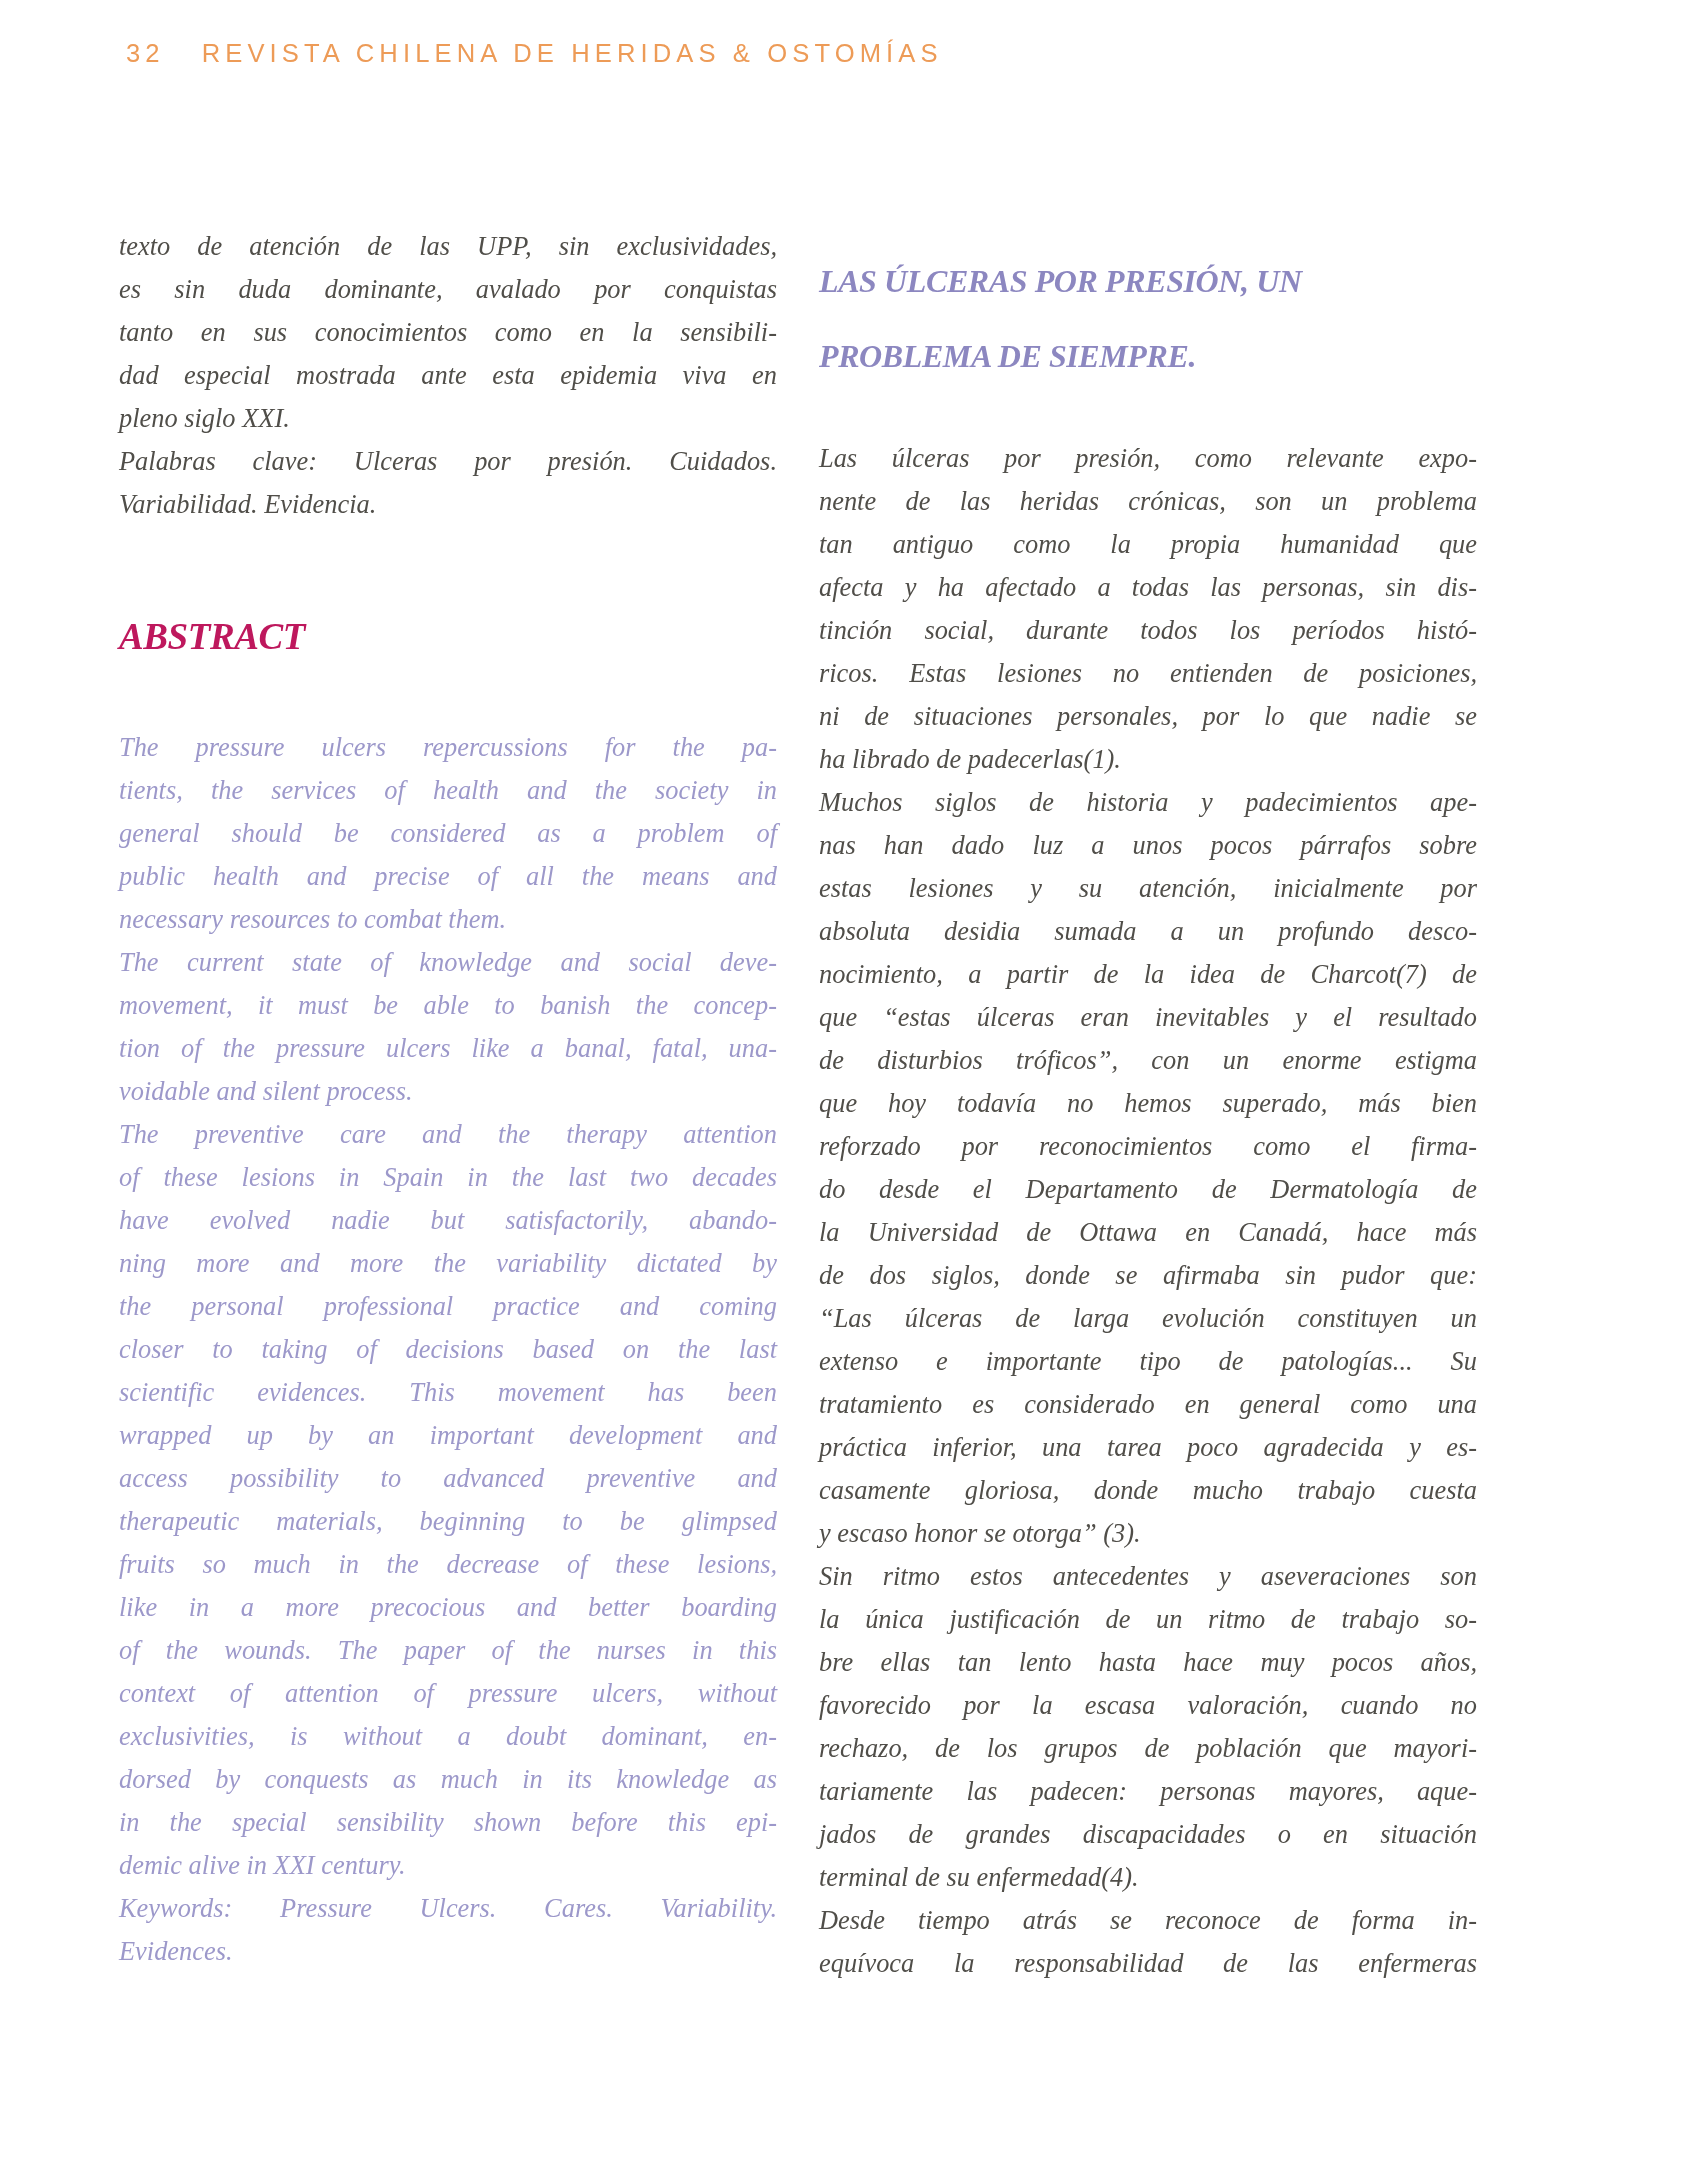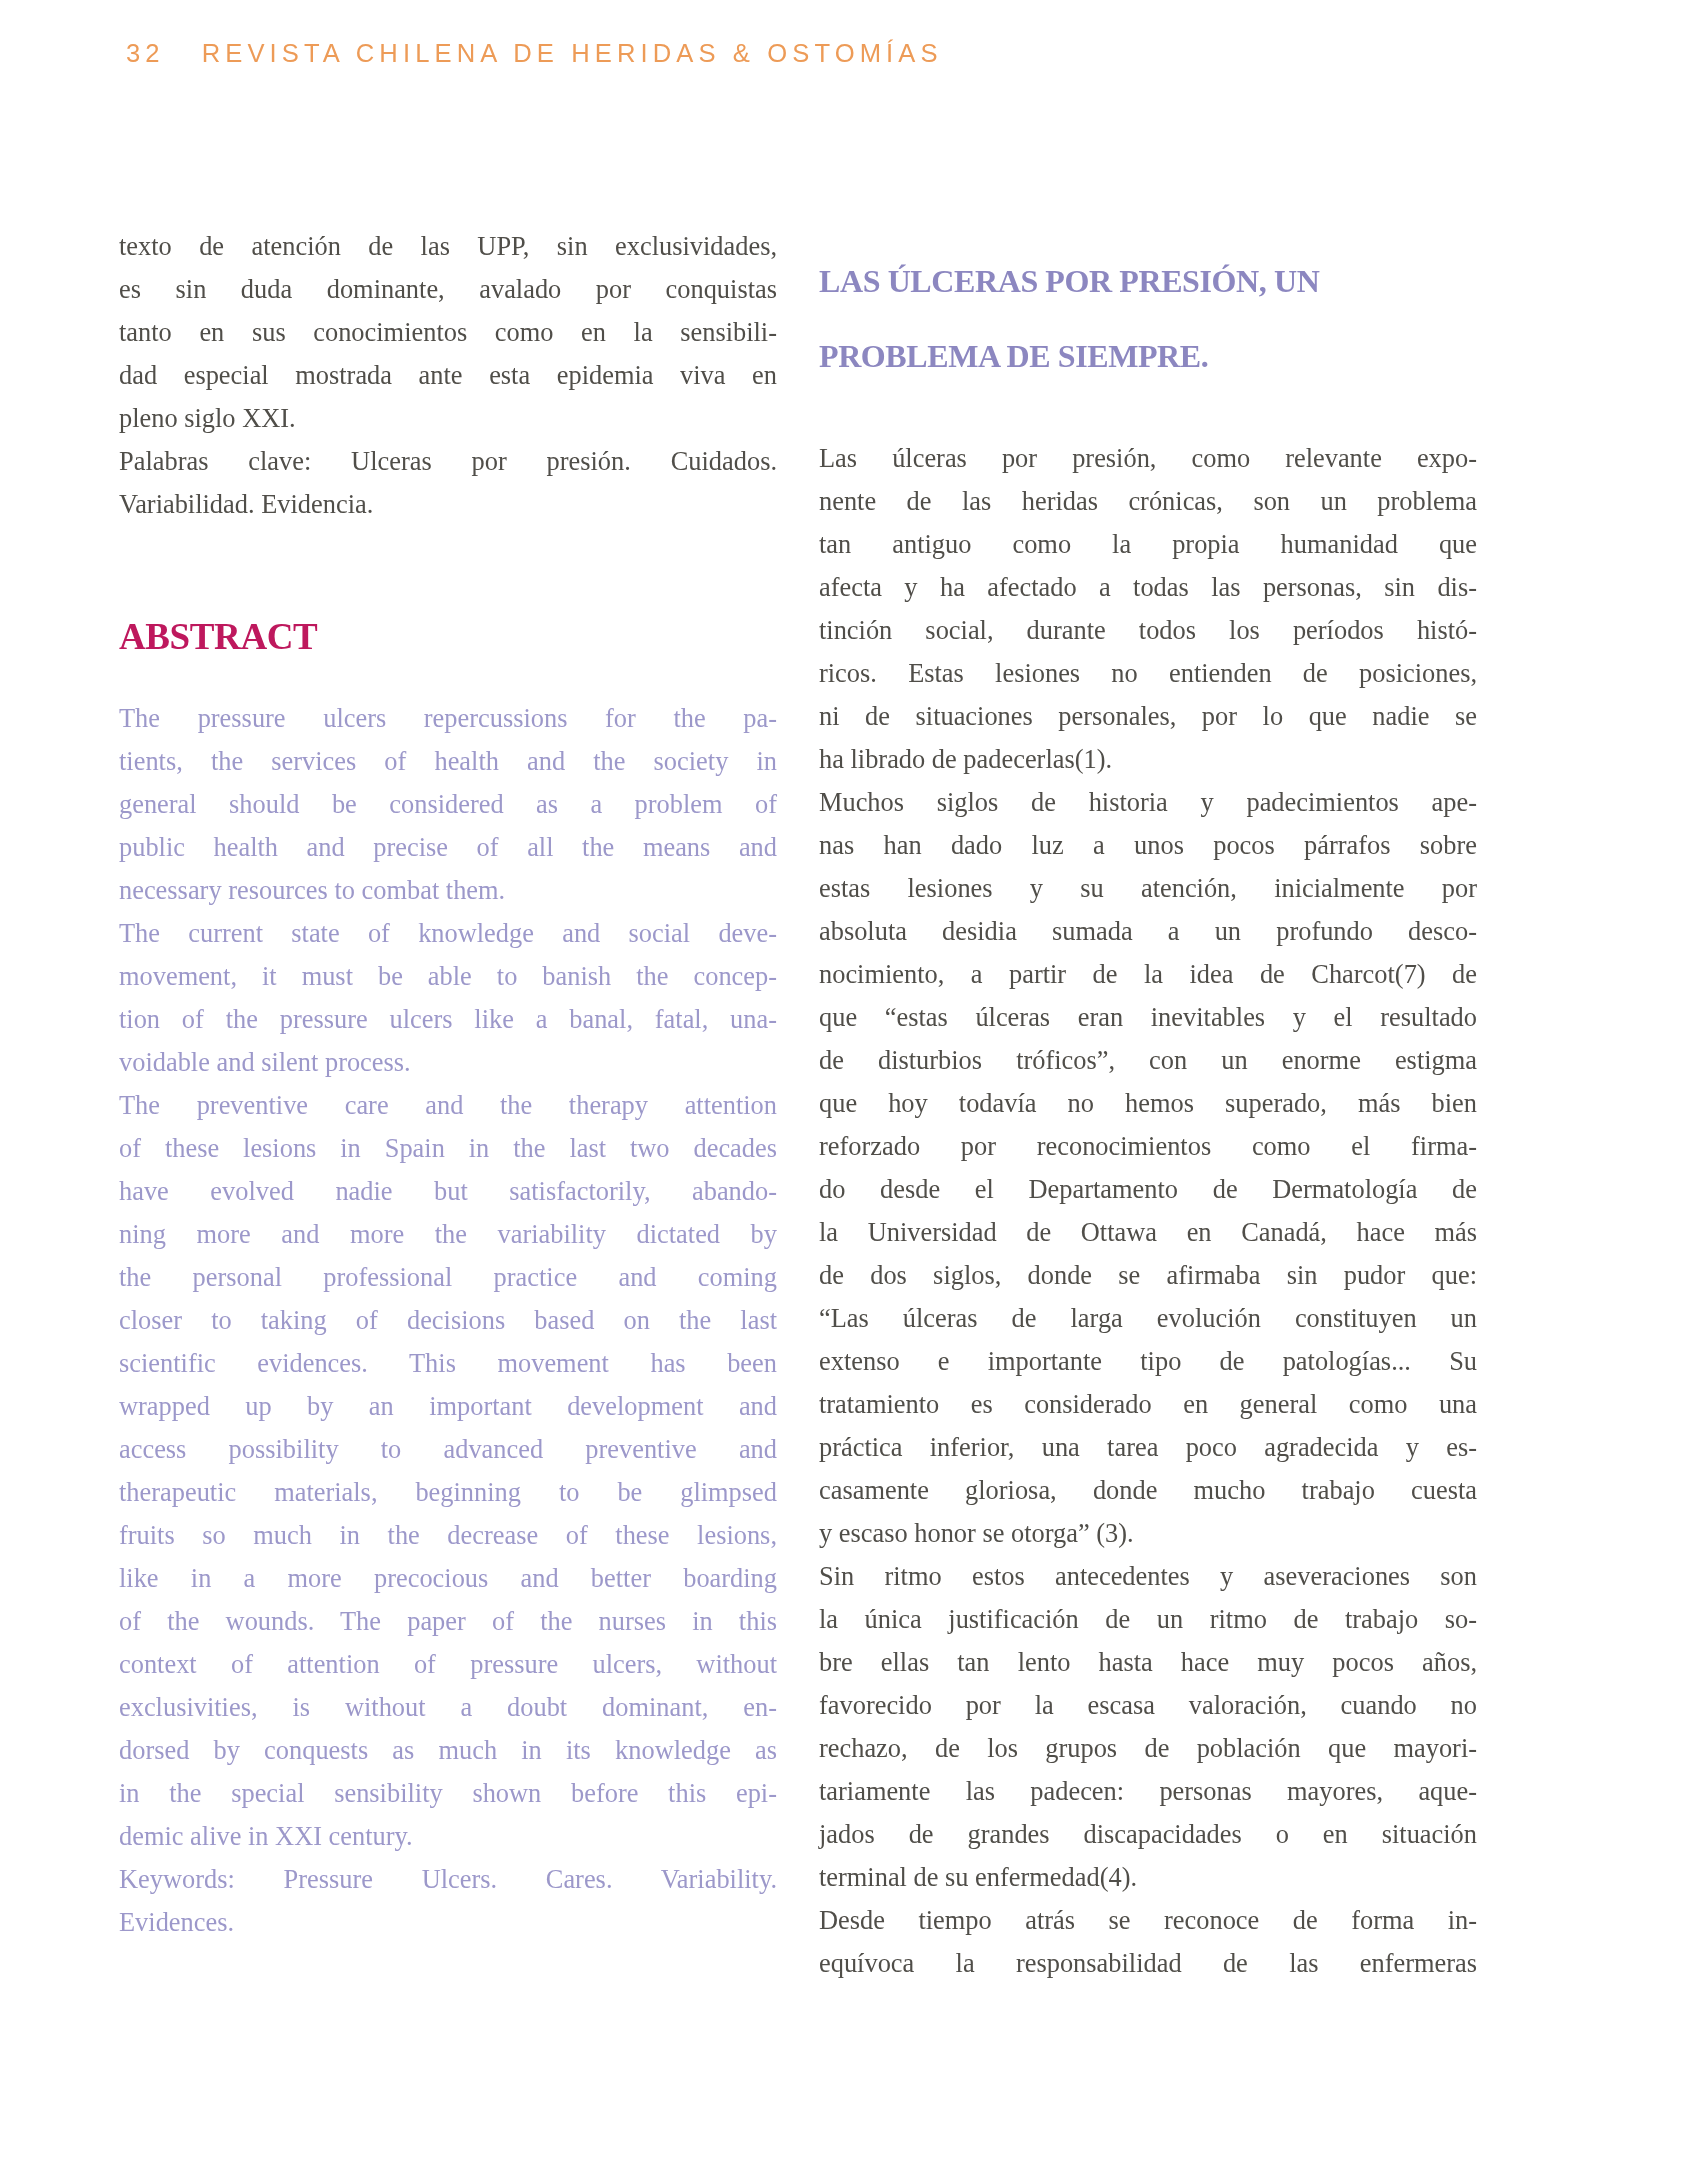--- a/index.html
+++ b/index.html
@@ -17,42 +17,42 @@
     left:126px;
     top:39px;
     color:#ED9B57;
     font-family:"Liberation Sans", sans-serif;
     font-size:25.6px;
     letter-spacing:5.1px;
     white-space:nowrap;
   }
   .header .pagenum{margin-right:37px;}
   
-  .col{position:absolute;width:658px;}
+  .col{position:absolute;width:658px;font-style:italic;}
   .col-left{left:119px;top:225px;}
   .col-right{left:819px;top:223px;}
   
   .para-block{
     font-size:26.4px;
     line-height:43px;
   }
   .dark{color:#504E49;}
   .purple{color:#9C98CA;}
   .line{text-align:justify;}
   .line.jl{text-align-last:justify;}
   
   .abstract-heading{
     color:#be185d;
     font-weight:bold;
     font-size:37px;
     line-height:44px;
     letter-spacing:-0.4px;
     margin-top:89px;
   }
-  .abstract-body{margin-top:38px;}
+  .abstract-body{margin-top:67px;}
   .section-heading{
     color:#8C87C0;
     font-weight:bold;
     font-size:32px;
     line-height:75px;
     letter-spacing:-0.4px;
   }
   .section-heading .line{text-align:left;white-space:nowrap;}
   .right-body{margin-top:43px;}
 </style>

